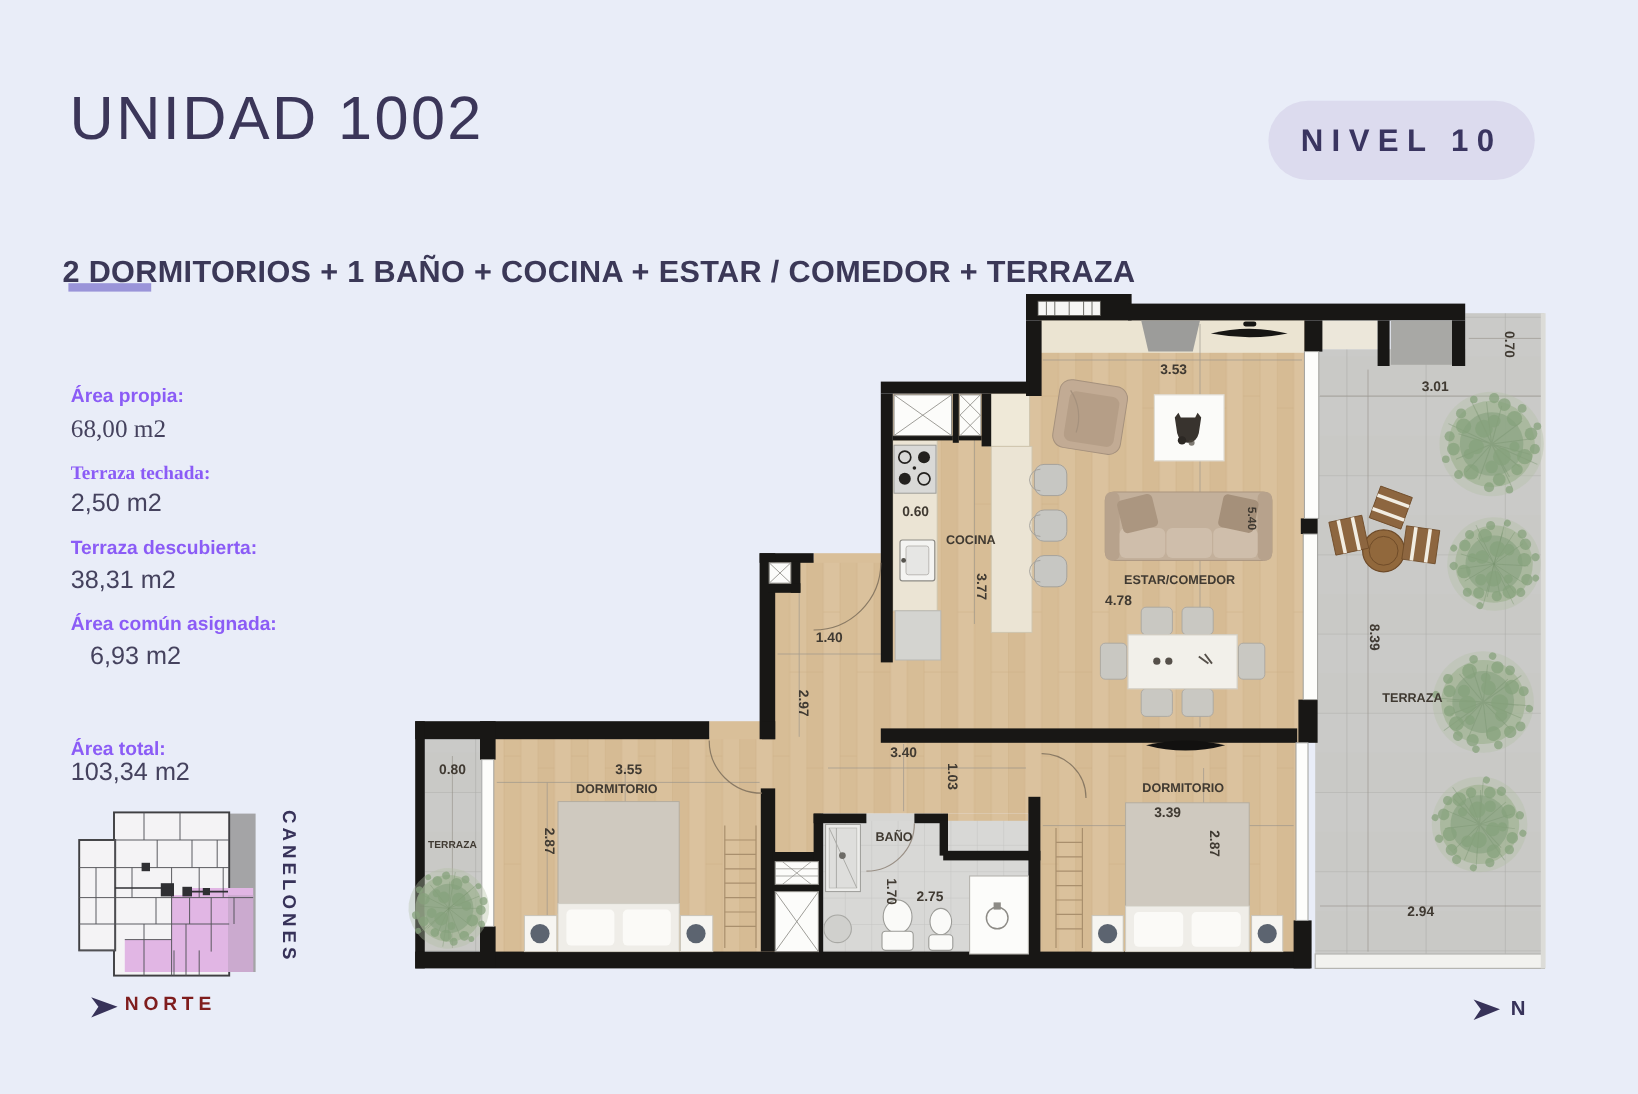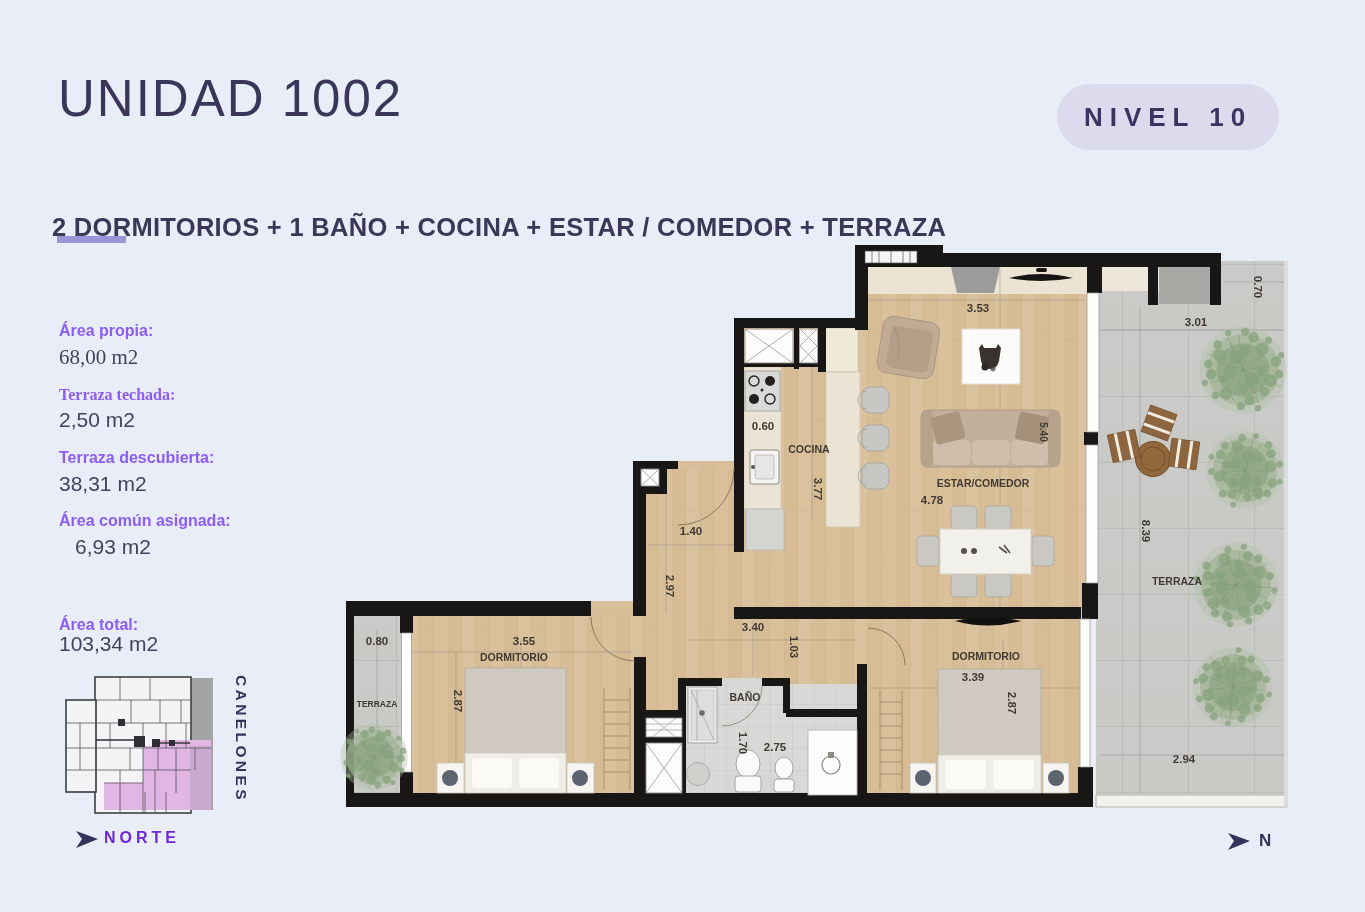--- a/index.html
+++ b/index.html
@@ -5,21 +5,21 @@
   html,body{margin:0;padding:0;width:1365px;height:912px;overflow:hidden;
     background:#e9edf8;font-family:"Liberation Sans",sans-serif;}
   .abs{position:absolute;}
   #title{left:58px;top:69px;font-size:51px;color:#3b3659;letter-spacing:2px;}
   #subtitle{left:52px;top:181px;font-size:25.5px;font-weight:bold;color:#3b3857;letter-spacing:0.3px;margin-top:32px;}
   #bar{left:57px;top:236px;width:69px;height:7px;background:#9a94d9;}
   #pill{left:1057px;top:84px;width:222px;height:66px;border-radius:33px;background:#dcdbee;
     text-align:center;line-height:66px;font-size:26px;font-weight:bold;color:#3a3560;letter-spacing:7px;}
   .albl{font-size:16px;font-weight:bold;color:#8b5cf6;left:59px;}
   .aval{font-size:21px;color:#45425e;left:59px;}
-  #norte{left:104px;top:829px;font-size:16px;font-weight:bold;color:#6d28d9;letter-spacing:4px;}
+  #norte{left:104px;top:829px;font-size:16px;font-weight:bold;color:#7f1d1d;letter-spacing:4px;}
   #nlab{left:1259px;top:831px;font-size:17px;font-weight:bold;color:#373259;}
 </style>
 </head>
 <body>
 
 <div class="abs" id="title">UNIDAD 1002</div>
 
 <div class="abs" id="subtitle">2 DORMITORIOS + 1 BAÑO + COCINA + ESTAR / COMEDOR + TERRAZA</div>
 
 <div class="abs" id="bar"></div>

